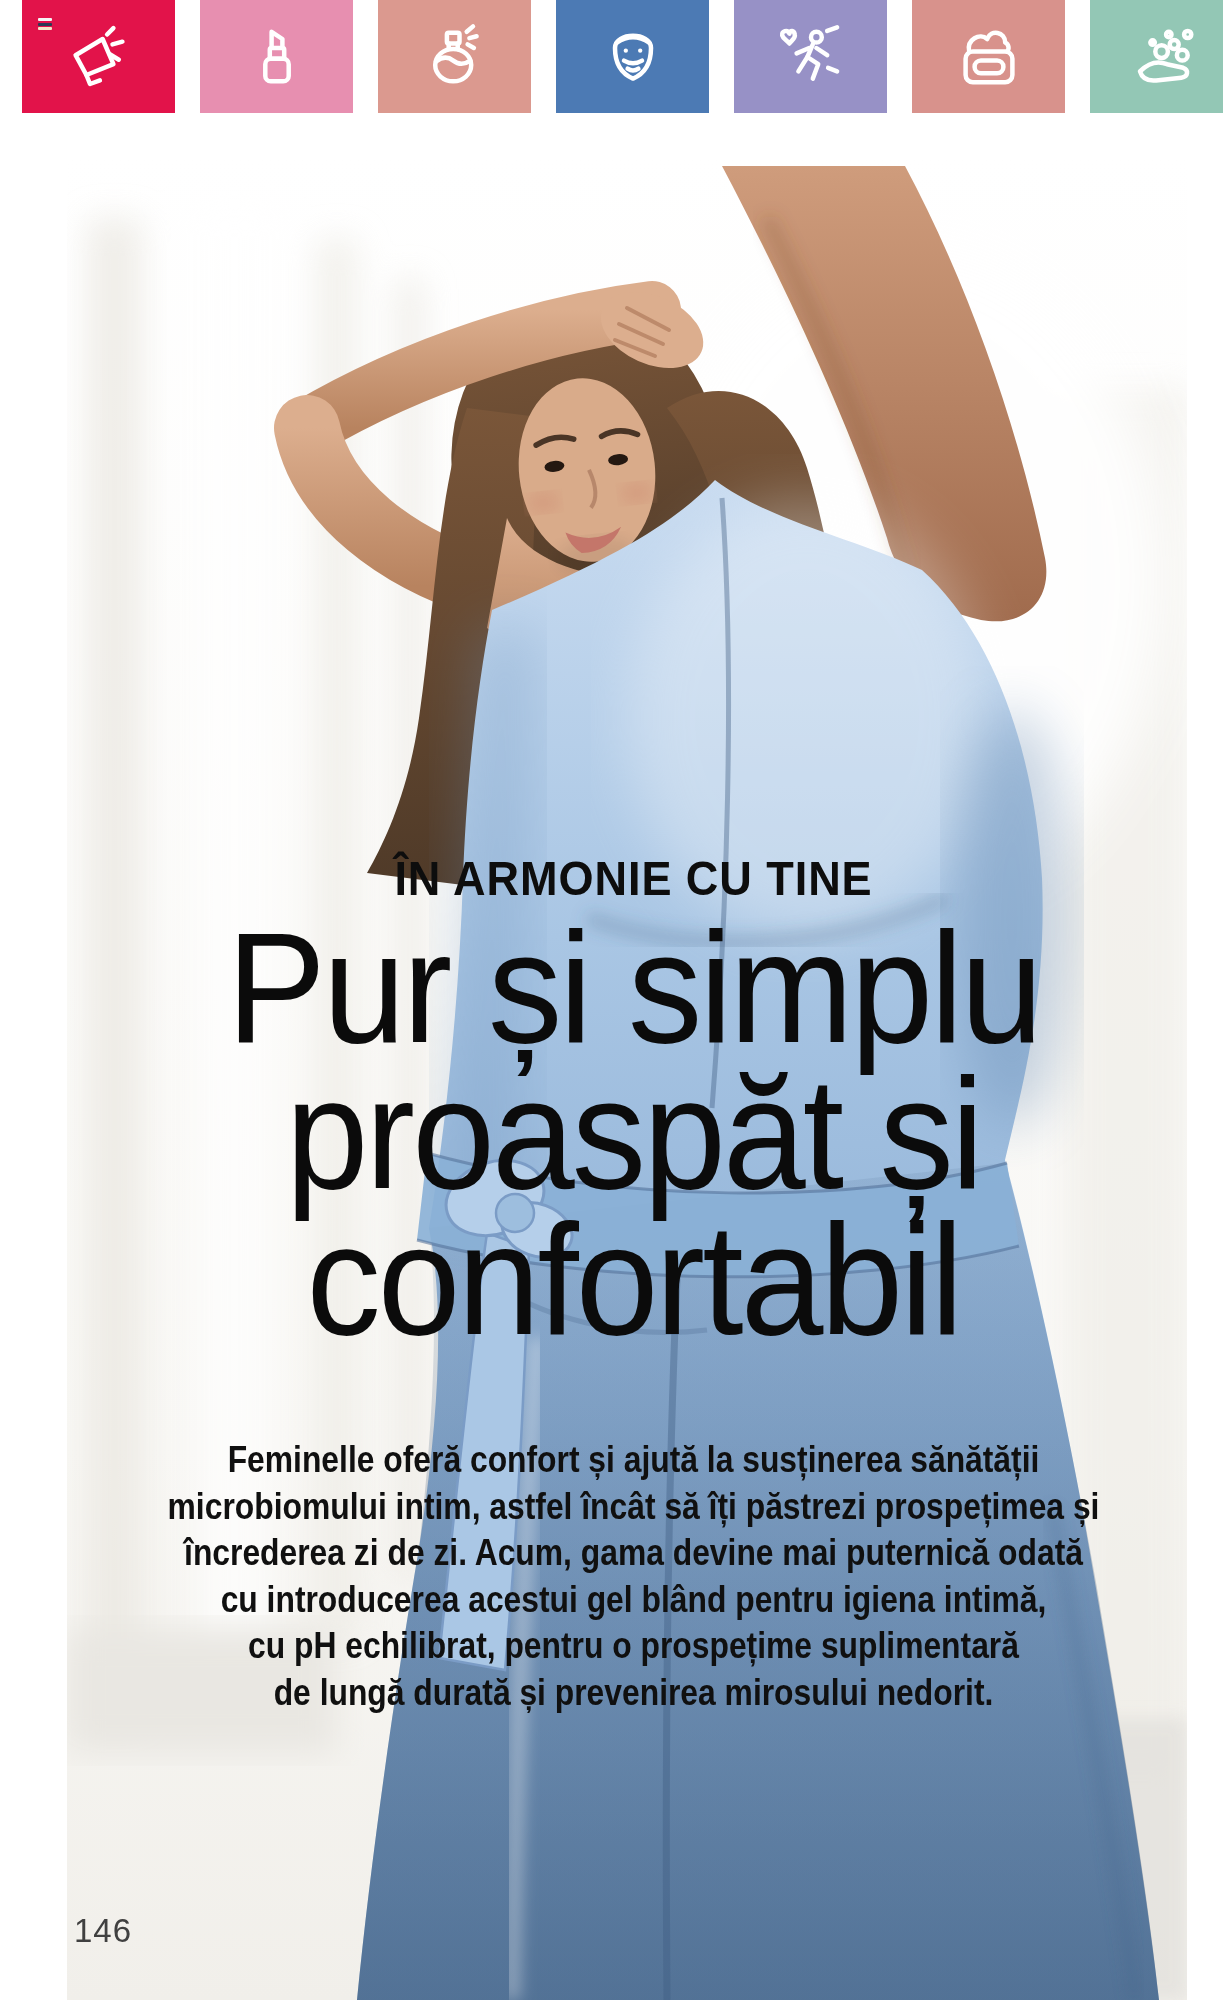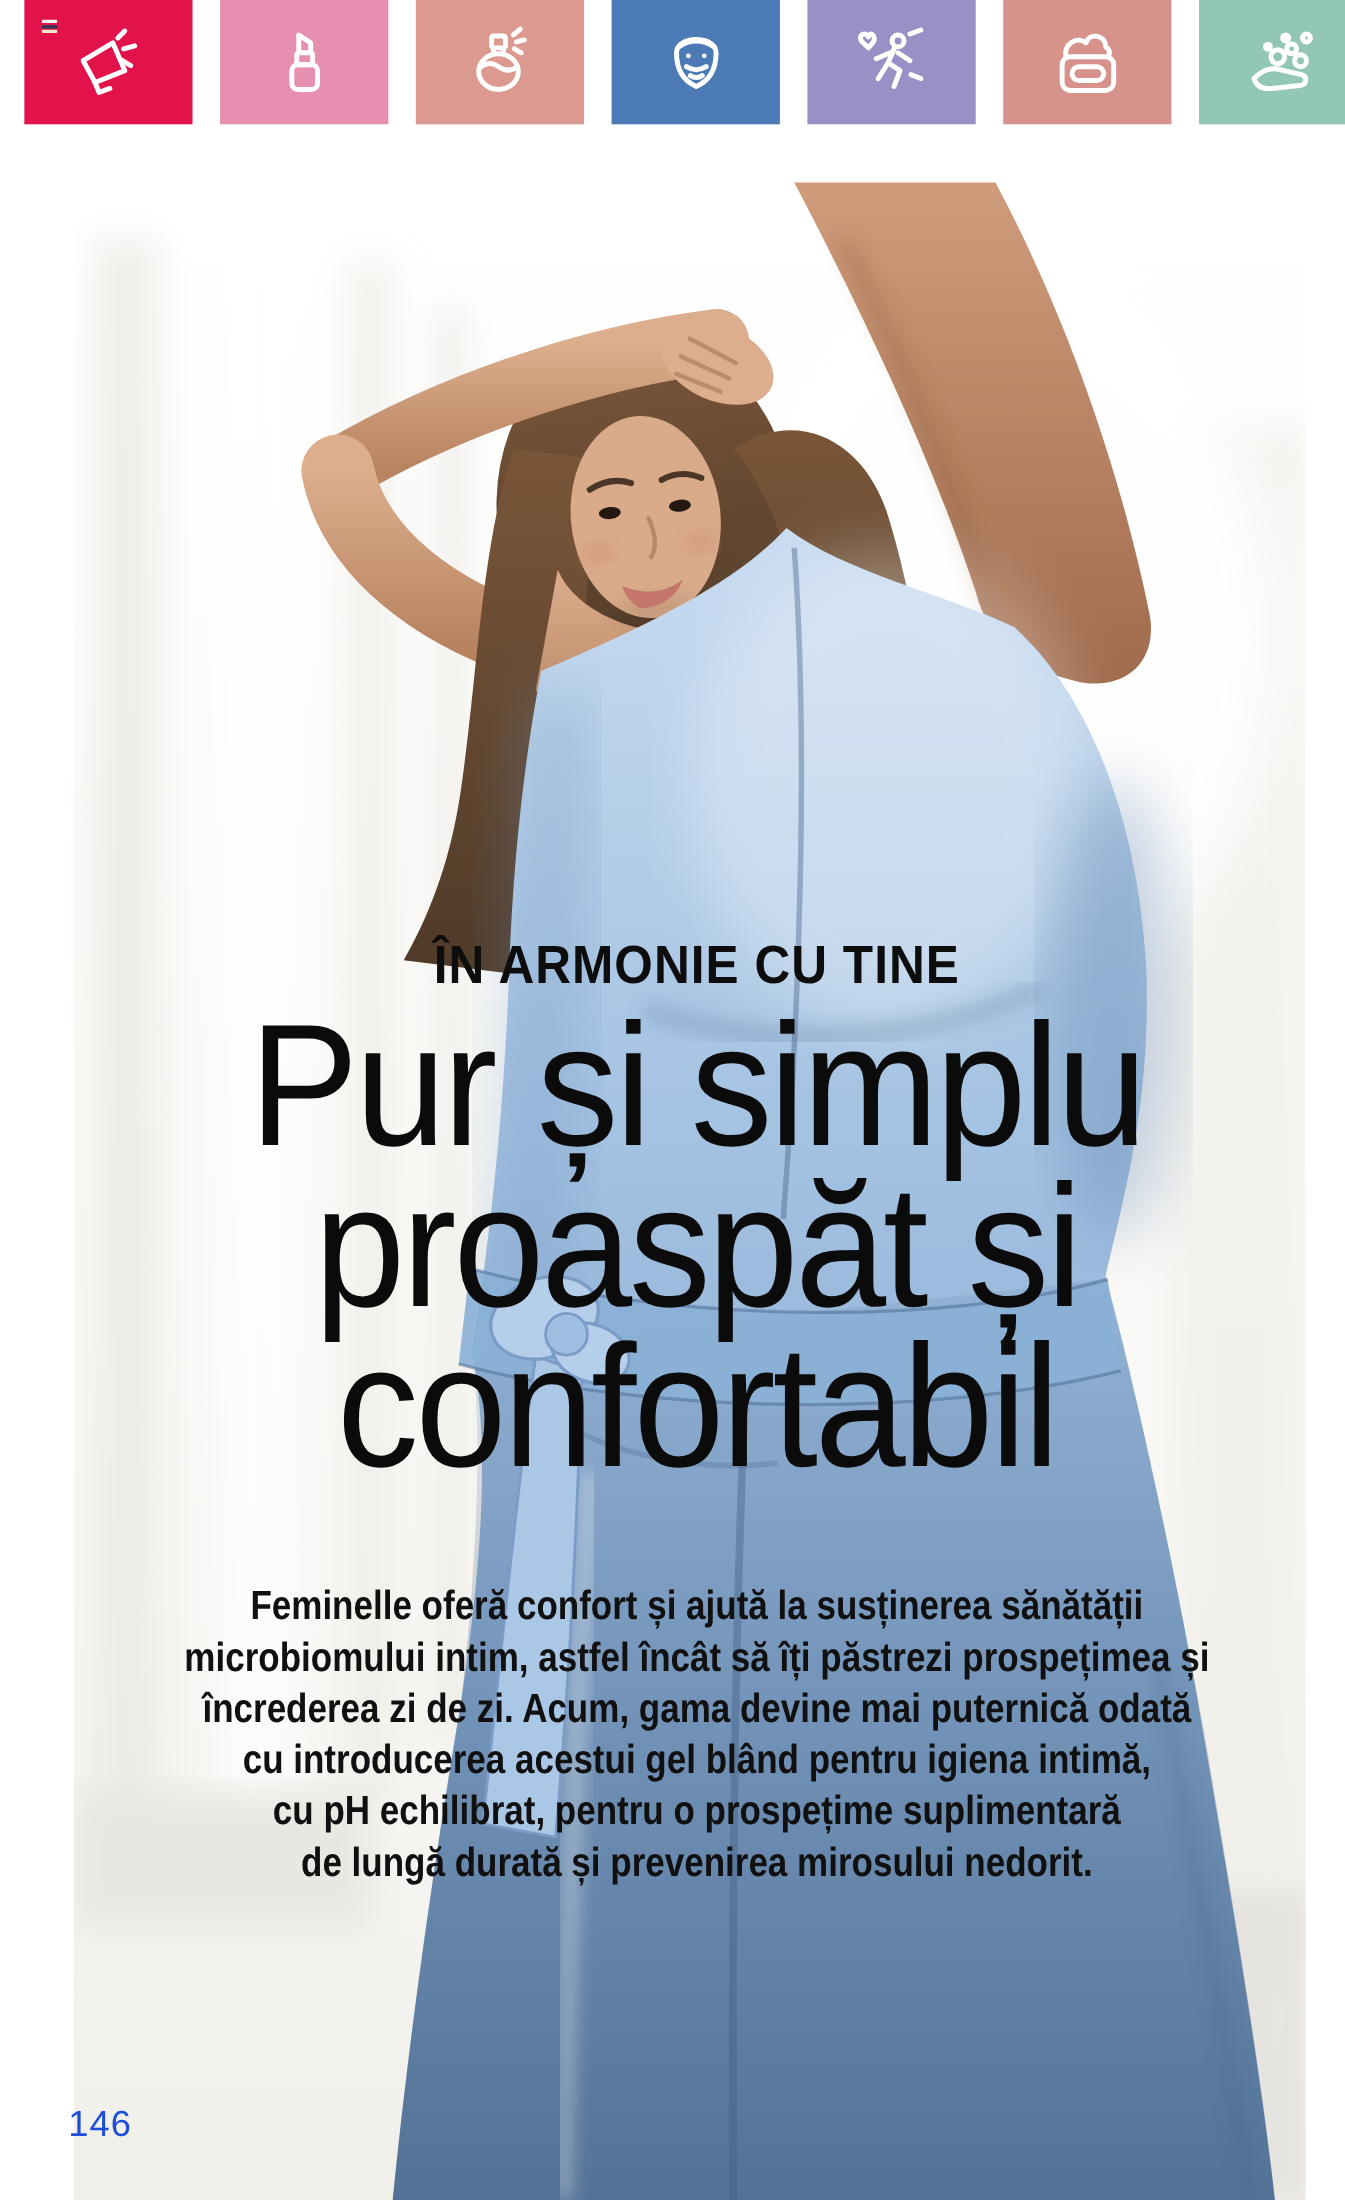--- a/index.html
+++ b/index.html
@@ -24,21 +24,21 @@
   .photo{position:absolute;left:45px;top:158px;width:1120px;height:1842px;margin:0;}
   .photo svg{display:block;width:100%;height:100%;}
 
   
   .overlay{position:absolute;left:0;width:100%;text-align:center;color:#0d0d0d;}
   .eyebrow{top:850px;font-size:49px;font-weight:700;letter-spacing:1px;transform:scaleX(.92);transform-origin:50% 0;}
   .headline{top:914px;font-size:158px;line-height:146px;font-weight:500;letter-spacing:-3px;
             transform:scaleX(.94);transform-origin:50% 0;color:#0b0b0b;}
   .bodycopy{top:1437px;font-size:37px;line-height:46.5px;font-weight:700;color:#101010;
             transform:scaleX(.86);transform-origin:50% 0;}
-  .pagenum{position:absolute;left:40px;top:1912px;font-size:33px;letter-spacing:1px;color:#1d4ed8;}
+  .pagenum{position:absolute;left:52px;top:1912px;font-size:33px;letter-spacing:1px;color:#404040;}
 </style>
 </head>
 <body>
 
 <div class="page">
 
   <header class="tiles">
     <div class="tile" style="background-color: rgb(226, 19, 74);">
       <svg class="ticon" viewBox="0 0 80 80">
         <path d="M14 38 L44 20 L56 48 L26 60 Z"></path>

